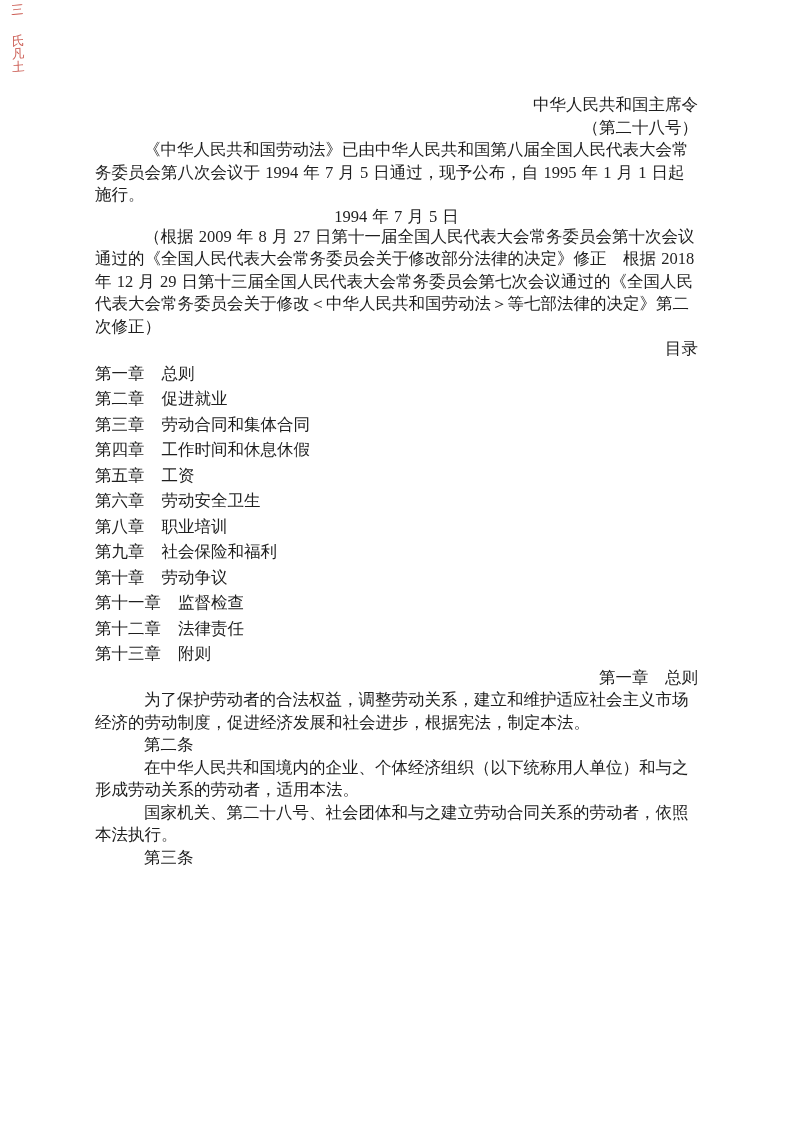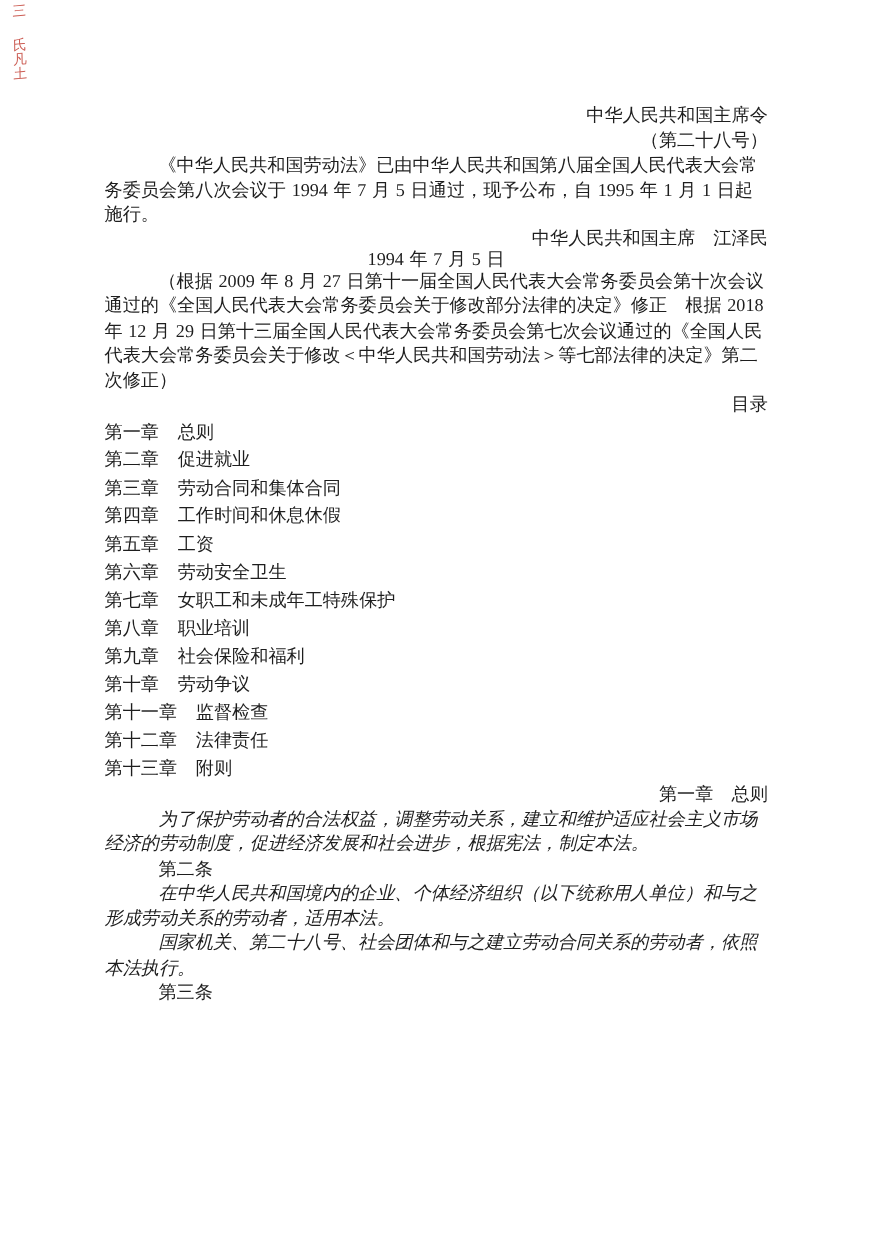--- a/index.html
+++ b/index.html
@@ -31,21 +31,21 @@
   .sig { text-align: right; line-height: 19px; }
   .sig-name { padding-right: 28px; }
   .sig-date { padding-right: 14px; text-align: center; }
   .amendment { margin-top: 2px; }
   .law-title { margin-top: 21px; }
   .toc-heading { margin-top: 21px; }
   .toc { list-style: none; margin: 0; padding-left: 50px; line-height: 25.5px; }
   .toc-num { margin-right: 17px; }
   .chapter-heading { margin-top: 2px; }
   .article-label { margin-top: 4px; }
-  .art-p { margin-top: 2px; font-style: italic; }
+  .art-p { margin-top: 2px; }
   .stamp {
     position: absolute;
     left: 9px;
     top: 3px;
     width: 18px;
     color: #c0392e;
     opacity: 0.82;
     font-size: 12.5px;
     line-height: 13px;
     font-family: "DejaVu Sans", sans-serif;
@@ -66,36 +66,34 @@
     <span>氏</span>
     <span>凡</span>
     <span>土</span>
   </div>
 
   <div class="content">
 
     <h1 class="center">中华人民共和国主席令</h1>
     <p class="center">（第二十八号）</p>
     <p class="indent">《中华人民共和国劳动法》已由中华人民共和国第八届全国人民代表大会常务委员会第八次会议于 1994 年 7 月 5 日通过，现予公布，自 1995 年 1 月 1 日起施行。</p>
-    <p class="sig sig-name">中华人民共和国主席　江泽民</p>
     <p class="sig sig-date">1994 年 7 月 5 日</p>
 
     <p class="indent amendment">（根据 2009 年 8 月 27 日第十一届全国人民代表大会常务委员会第十次会议通过的《全国人民代表大会常务委员会关于修改部分法律的决定》修正　根据 2018 年 12 月 29 日第十三届全国人民代表大会常务委员会第七次会议通过的《全国人民代表大会常务委员会关于修改＜中华人民共和国劳动法＞等七部法律的决定》第二次修正）</p>
 
 
     <h3 class="center toc-heading">目录</h3>
 
     <ul class="toc">
       <li><span class="toc-num">第一章</span><span>总则</span></li>
       <li><span class="toc-num">第二章</span><span>促进就业</span></li>
       <li><span class="toc-num">第三章</span><span>劳动合同和集体合同</span></li>
       <li><span class="toc-num">第四章</span><span>工作时间和休息休假</span></li>
       <li><span class="toc-num">第五章</span><span>工资</span></li>
       <li><span class="toc-num">第六章</span><span>劳动安全卫生</span></li>
-      <li><span class="toc-num">第七章</span><span>女职工和未成年工特殊保护</span></li>
       <li><span class="toc-num">第八章</span><span>职业培训</span></li>
       <li><span class="toc-num">第九章</span><span>社会保险和福利</span></li>
       <li><span class="toc-num">第十章</span><span>劳动争议</span></li>
       <li><span class="toc-num">第十一章</span><span>监督检查</span></li>
       <li><span class="toc-num">第十二章</span><span>法律责任</span></li>
       <li><span class="toc-num">第十三章</span><span>附则</span></li>
     </ul>
 
     <h3 class="center chapter-heading">第一章　总则</h3>
 

